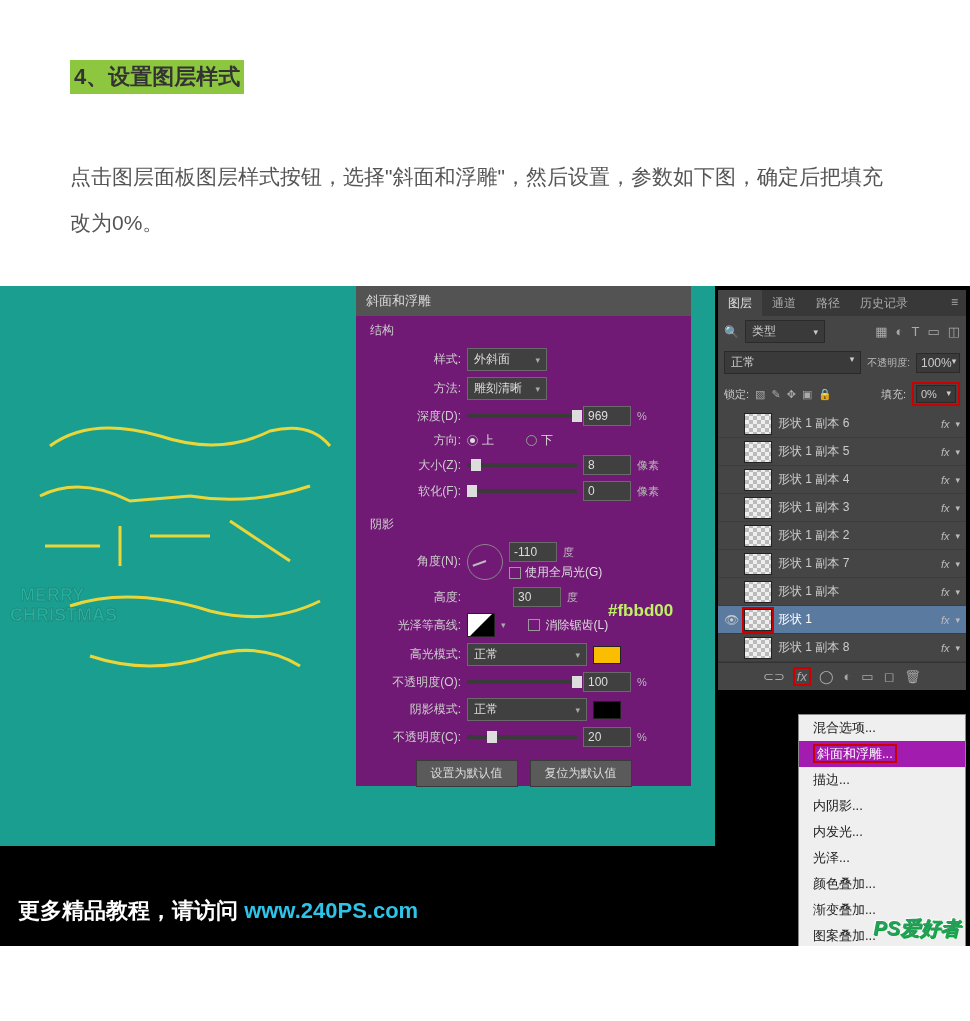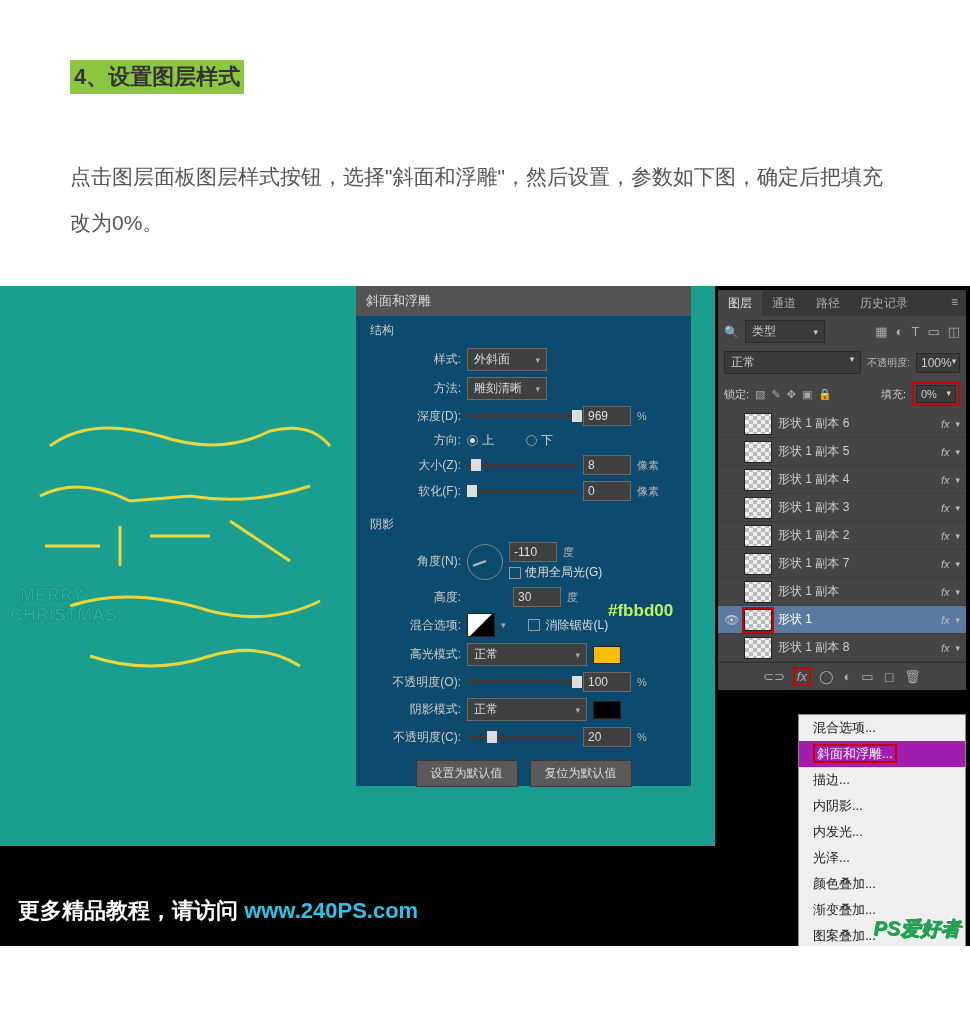--- a/index.html
+++ b/index.html
@@ -6,21 +6,21 @@
   body { font-family: "Microsoft YaHei", sans-serif; background: #fff; width: 970px; }
   
   .article { padding: 60px 70px 40px 70px; }
   .heading { display: inline-block; background: #8dc63f; font-size: 22px; font-weight: bold; color: #333; padding: 2px 4px; margin-bottom: 60px; }
   .bodytext { font-size: 21px; color: #555; line-height: 2.2; }
   
   .screenshot { position: relative; width: 970px; height: 660px; background: #000; overflow: hidden; }
   .canvas { position: absolute; left: 0; top: 0; width: 715px; height: 560px; background: #1a9e8f; overflow: hidden; }
   .canvas-text { position: absolute; left: 10px; top: 120px; width: 330px; }
   
-  .dialog { position: absolute; left: 356px; top: 0; width: 335px; height: 500px; background: #0c4a6e; color: #ddd; font-size: 12px; }
+  .dialog { position: absolute; left: 356px; top: 0; width: 335px; height: 500px; background: #701a75; color: #ddd; font-size: 12px; }
   .dialog-title { padding: 6px 10px; font-size: 13px; background: #535353; }
   .section-title { padding: 6px 14px; font-size: 12px; color: #ccc; }
   .row { display: flex; align-items: center; padding: 3px 10px; gap: 6px; }
   .row-label { width: 95px; text-align: right; color: #ccc; }
   .dropdown { background: #404040; border: 1px solid #6a6a6a; color: #ddd; padding: 2px 6px; font-size: 12px; display: flex; align-items: center; justify-content: space-between; min-width: 90px; }
   .dropdown .caret { font-size: 9px; color: #aaa; }
   .num-input { background: #404040; border: 1px solid #6a6a6a; color: #ddd; padding: 2px 4px; width: 48px; font-size: 12px; text-align: left; }
   .unit { color: #bbb; font-size: 11px; }
   .slider { flex: 1; height: 4px; background: #3a3a3a; position: relative; max-width: 110px; }
   .slider .thumb { position: absolute; top: -4px; width: 10px; height: 12px; background: #ddd; }
@@ -175,21 +175,21 @@
         </div>
       </div>
     </div>
     <div class="row">
       <div class="row-label">高度:</div>
       <div style="width:40px"></div>
       <input class="num-input" value="30" style="">
       <span class="unit">度</span>
     </div>
     <div class="row">
-      <div class="row-label">混合选项:</div>
+      <div class="row-label">光泽等高线:</div>
       <div class="gloss-contour"></div>
       <span class="caret" style="color:#aaa;font-size:9px">▾</span>
       <span style="width:10px"></span>
       <span class="checkbox"></span>
       <span>消除锯齿(L)</span>
     </div>
     <div class="row">
       <div class="row-label">高光模式:</div>
       <div class="dropdown" style="flex:1;max-width:120px">
           <span>正常</span>

